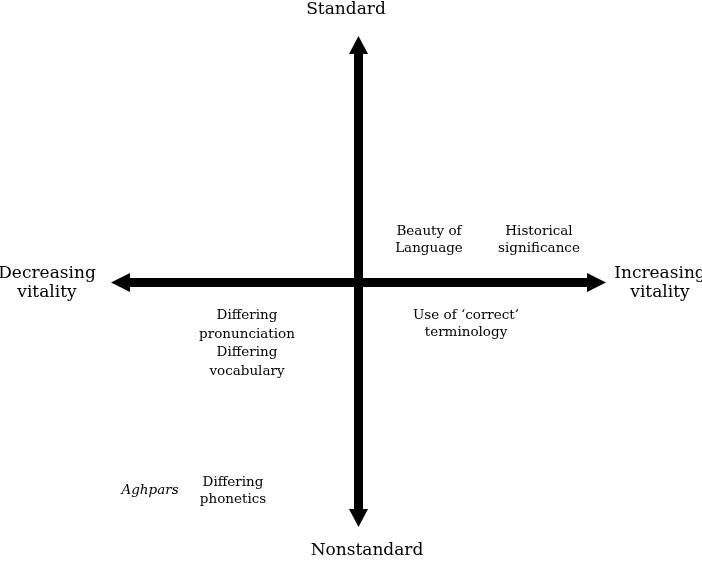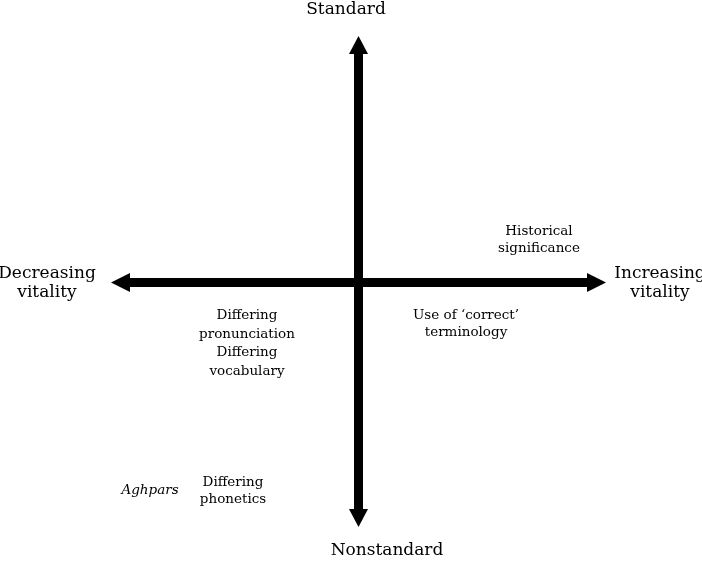--- a/index.html
+++ b/index.html
@@ -58,28 +58,30 @@
     <polygon points="358.5,36 349,54 368,54" fill="#000000"></polygon>
     <polygon points="358.5,527 349,509 368,509" fill="#000000"></polygon>
 
     <rect x="124" y="278" width="470" height="9" fill="#000000"></rect>
     <polygon points="111,282.5 130,273 130,292" fill="#000000"></polygon>
     <polygon points="606,282.5 587,273 587,292" fill="#000000"></polygon>
   </svg>
 
   <div class="label axis-end-label" style="left:346px; top:-1px;">Standard</div>
 
-  <div class="label axis-end-label" style="left:387px; top:540px;">Nonstandard</div>
+  <div class="label axis-end-label" style="left:367px; top:540px;">Nonstandard</div>
 
   <div class="label axis-end-label" style="left:47px; top:263px;">Decreasing
 vitality</div>
 
   <div class="label axis-end-label" style="left:660px; top:263px;">Increasing
 vitality</div>
 
+  <div class="label quad-label" style="left:429px; top:222px;">Beauty of
+Language</div>
 
   <div class="label quad-label" style="left:466px; top:306px;">Use of ‘correct’
 terminology</div>
 
   <div class="label quad-label" style="left:539px; top:222px;">Historical
 significance</div>
 
   <div class="label quad-label-wide" style="left:247px; top:305px;">Differing
 pronunciation
 Differing

